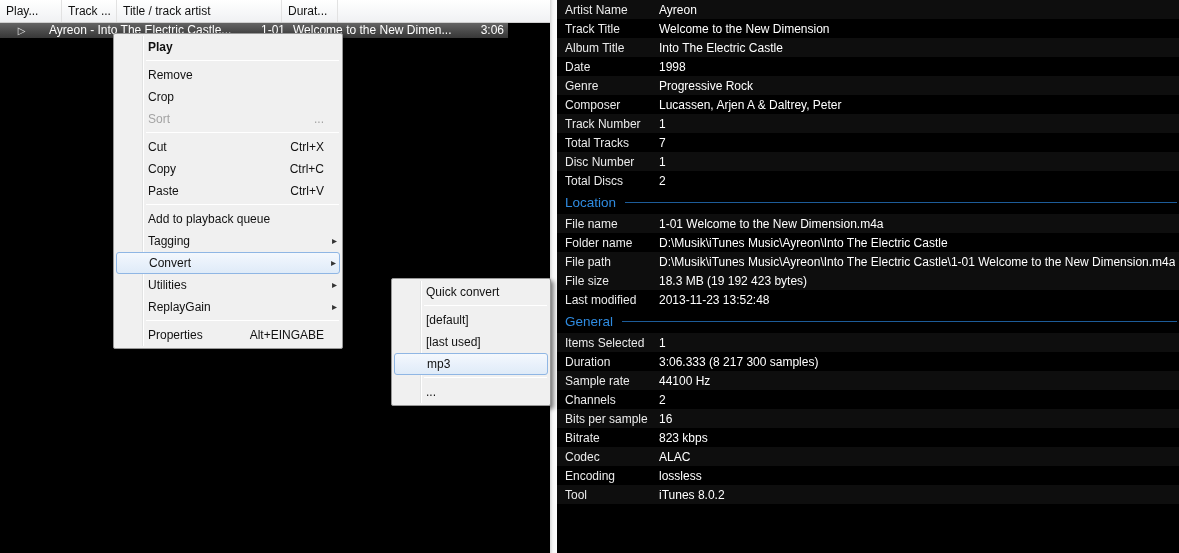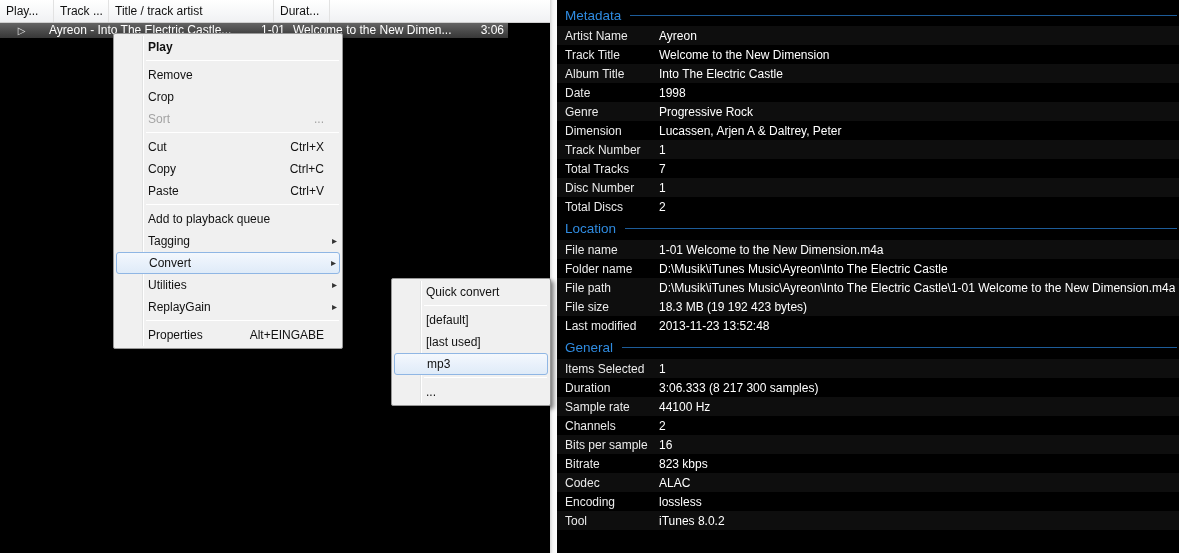--- a/index.html
+++ b/index.html
@@ -14,21 +14,21 @@
   .pl-header {
     position:absolute; left:0; top:0; width:550px; height:23px; display:flex;
     background:linear-gradient(180deg,#ffffff 0%,#f6f7f8 60%,#f0f1f3 100%);
     border-bottom:1px solid #cfcfcf; color:#111;
   }
   .pl-col {
     height:100%; line-height:22px; padding-left:6px; white-space:nowrap; overflow:hidden;
     border-right:1px solid #e2e2e2;
   }
   .pl-col.last { border-right:none; flex:1; }
-  .c0{width:54px;} .c1{width:189px;} .c2{width:55px;} .c3{width:165px;} .c4{width:56px;}
+  .c0{width:62px;} .c1{width:189px;} .c2{width:55px;} .c3{width:165px;} .c4{width:56px;}
 
   .pl-row {
     position:absolute; left:0; top:23px; width:508px; height:15px; display:flex;
     background:linear-gradient(180deg,#646464 0%,#4a4a4a 55%,#373737 100%);
     color:#fff; line-height:15px;
   }
   .pl-cell { height:15px; white-space:nowrap; overflow:hidden; }
   .cell-play { width:43px; text-align:center; color:#e3e3e3; font-size:10px; }
   .cell-artist { width:189px; padding-left:6px; }
   .cell-track { width:55px; text-align:right; padding-right:2px; }
@@ -103,24 +103,20 @@
       <div class="pl-cell cell-artist">Ayreon - Into The Electric Castle...</div>
       <div class="pl-cell cell-track">1-01</div>
       <div class="pl-cell cell-title">Welcome to the New Dimen...</div>
       <div class="pl-cell cell-dur">3:06</div>
     </div>
   </div>
 
   <div class="splitter"></div>
 
   <div class="props" id="props">
-      <div class="sec-header first">
-        <span class="sec-title">Metadata</span>
-        <span class="sec-line"></span>
-      </div>
       <div class="prow odd">
         <span class="plabel">Artist Name</span>
         <span class="pvalue">Ayreon</span>
       </div>
       <div class="prow">
         <span class="plabel">Track Title</span>
         <span class="pvalue">Welcome to the New Dimension</span>
       </div>
       <div class="prow odd">
         <span class="plabel">Album Title</span>
@@ -128,21 +124,21 @@
       </div>
       <div class="prow">
         <span class="plabel">Date</span>
         <span class="pvalue">1998</span>
       </div>
       <div class="prow odd">
         <span class="plabel">Genre</span>
         <span class="pvalue">Progressive Rock</span>
       </div>
       <div class="prow">
-        <span class="plabel">Dimension</span>
+        <span class="plabel">Composer</span>
         <span class="pvalue">Lucassen, Arjen A &amp; Daltrey, Peter</span>
       </div>
       <div class="prow odd">
         <span class="plabel">Track Number</span>
         <span class="pvalue">1</span>
       </div>
       <div class="prow">
         <span class="plabel">Total Tracks</span>
         <span class="pvalue">7</span>
       </div>

